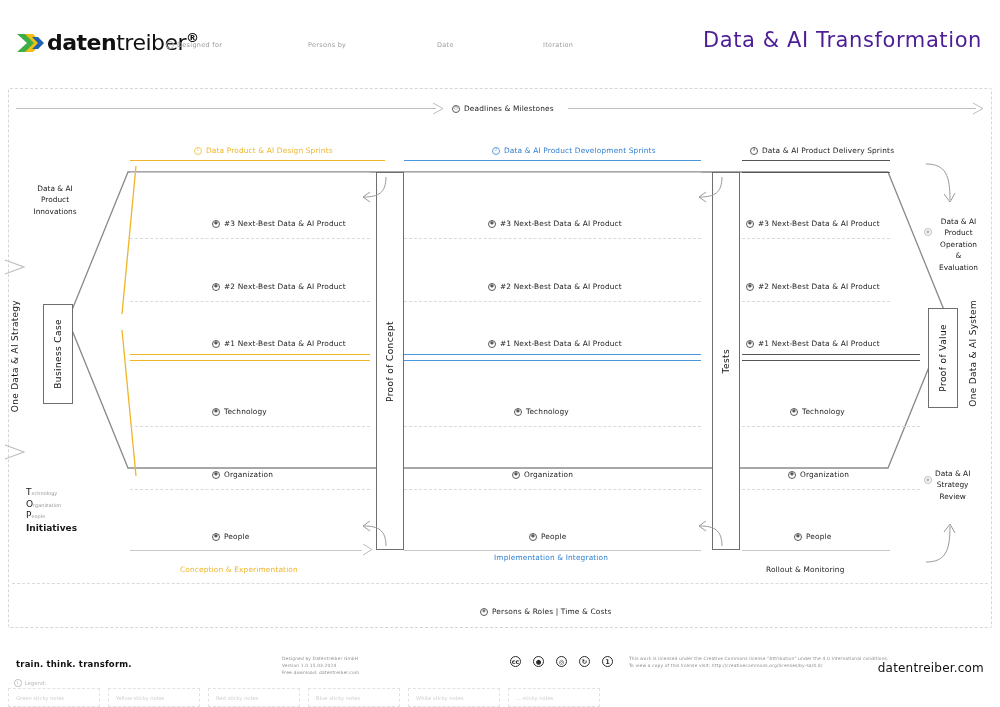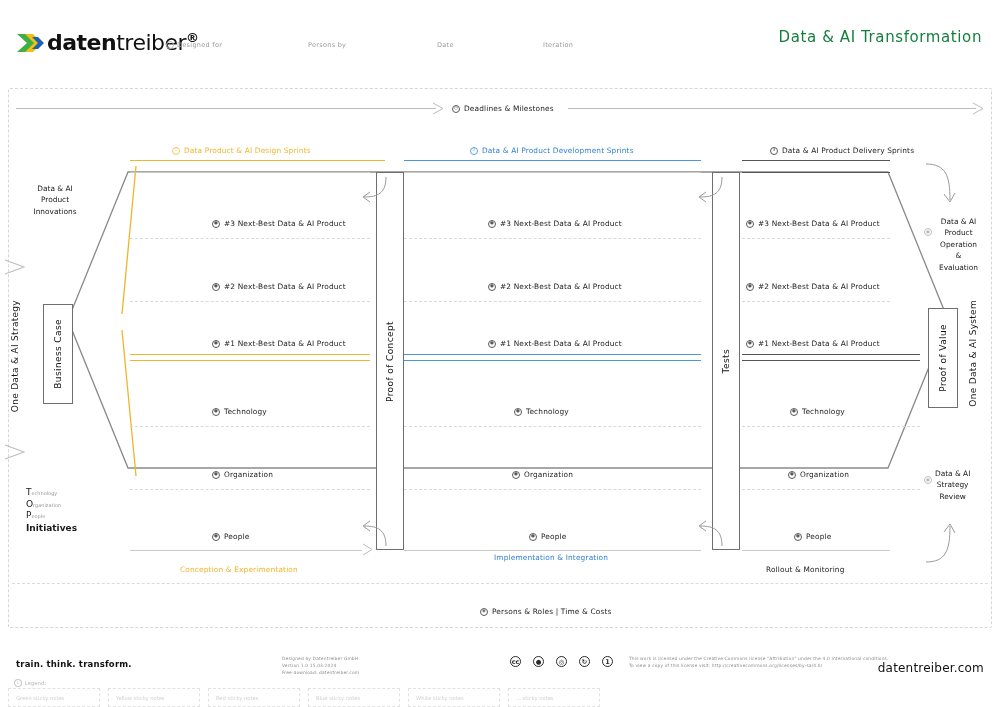--- a/index.html
+++ b/index.html
@@ -18,21 +18,21 @@
   .logo-word{ font-size:22px; font-weight:700; letter-spacing:-0.5px; color:#111; }
   .logo-word .thin{ font-weight:400; }
   .logo-reg{ font-size:13px; vertical-align:super; }
 
   .hdr-field{ font-size:6.5px; color:#9a9a9a; letter-spacing:.3px;
               display:flex; align-items:center; gap:3px; top:41px; }
   .dot-ico{ width:8px; height:8px; border:.6px solid #bdbdbd; border-radius:50%;
             display:inline-flex; align-items:center; justify-content:center;
             font-size:4.4px; color:#bdbdbd; line-height:1; flex:none; }
 
-  .page-title{ right:18px; top:28px; font-size:15px; letter-spacing:.6px; color:#15803d; }
+  .page-title{ right:18px; top:28px; font-size:21px; letter-spacing:.6px; color:#4c1d95; }
 
   
   .frame{ left:8px; top:88px; width:984px; height:540px;
           border:1px dashed #d6d6d6; border-radius:2px; }
 
   
   .lab{ font-size:7.4px; letter-spacing:.15px; display:flex; align-items:center; gap:4px;
         white-space:nowrap; color:#222; }
   .lab.yl{ color:#f0b429; }
   .lab.bl{ color:#2f7fd0; }
@@ -42,21 +42,21 @@
 
   .rule{ background:#c9c9c9; height:1px; }
   .dashrule{ border-top:1px dashed #dadada; height:0; }
 
   
   .vbox{ border:1px solid #6e6e6e; background:#fff; display:flex;
          align-items:center; justify-content:center; }
   .vbox .vtxt{ font-size:9px; letter-spacing:.4px; color:#111; }
 
   
-  .coltitle{ top:146px; }
+  .coltitle{ top:146px;margin-left:22px; }
 
   
   .tagline{ left:16px; top:659px; font-size:8.5px; font-weight:700; color:#111; letter-spacing:.2px;}
   .mini{ font-size:4.4px; color:#8d8d8d; line-height:1.55; letter-spacing:.15px;}
   .cc-row{ left:510px; top:656px; display:flex; align-items:flex-start; gap:12px; }
   .cc{ width:11px;height:11px;border:1px solid #2a2a2a;border-radius:50%;
        display:flex;align-items:center;justify-content:center;
        font-size:6.5px;font-weight:700;color:#2a2a2a; flex:none;}
   .site{ right:16px; top:661px; font-size:12px; color:#111; letter-spacing:.2px;}
 
@@ -150,21 +150,21 @@
   </div>
 
   <div class="abs lab yl coltitle" style="left:172px;">
     <span class="dot-ico">1</span>
     <span>Data Product &amp; AI Design Sprints</span>
   </div>
   <div class="abs lab bl coltitle" style="left:470px;justify-content:space-between;">
     <span class="dot-ico">2</span>
     <span>Data &amp; AI Product Development Sprints</span>
   </div>
-  <div class="abs lab coltitle" style="left:770px;">
+  <div class="abs lab coltitle" style="left:728px;">
     <span class="dot-ico">3</span>
     <span>Data &amp; AI Product Delivery Sprints</span>
   </div>
 
   <div class="abs" style="left:130px; top:160px; width:255px; height:1px; background:#f0b429;"></div>
   <div class="abs" style="left:404px; top:160px; width:297px; height:1px; background:#4a97dd;"></div>
   <div class="abs" style="left:742px; top:160px; width:148px; height:1px; background:#555;"></div>
 
   <div class="abs" style="left:130px; top:172px; width:240px; height:378px;">
     <div class="abs rule" style="left:0; top:0; width:240px;"></div>

